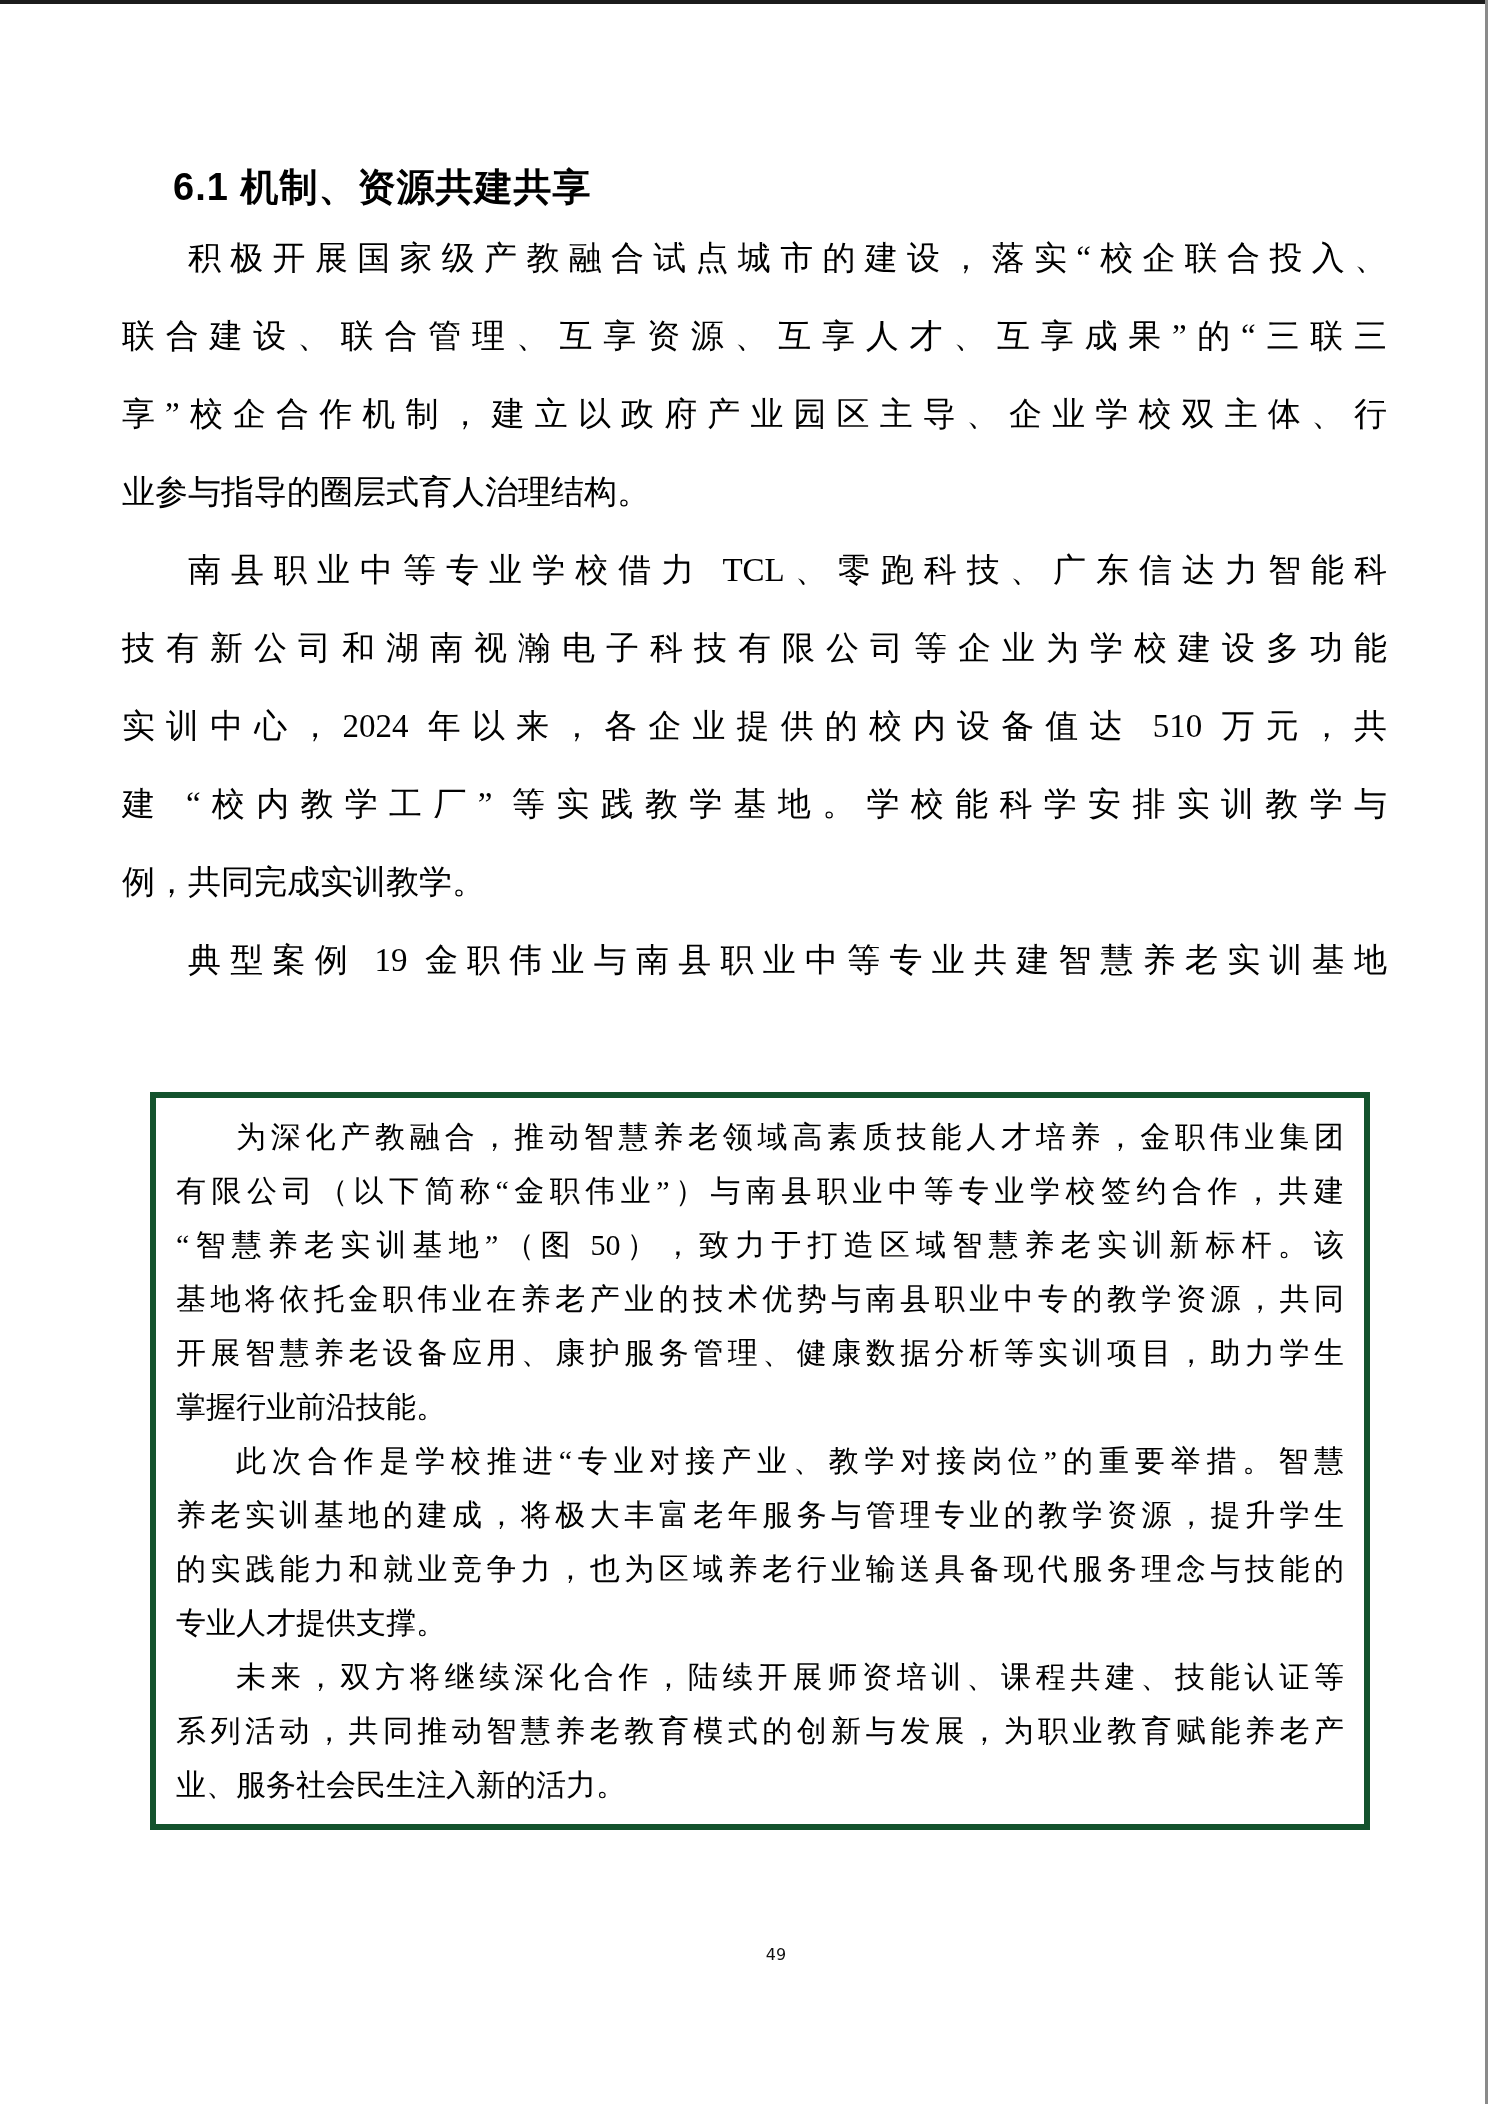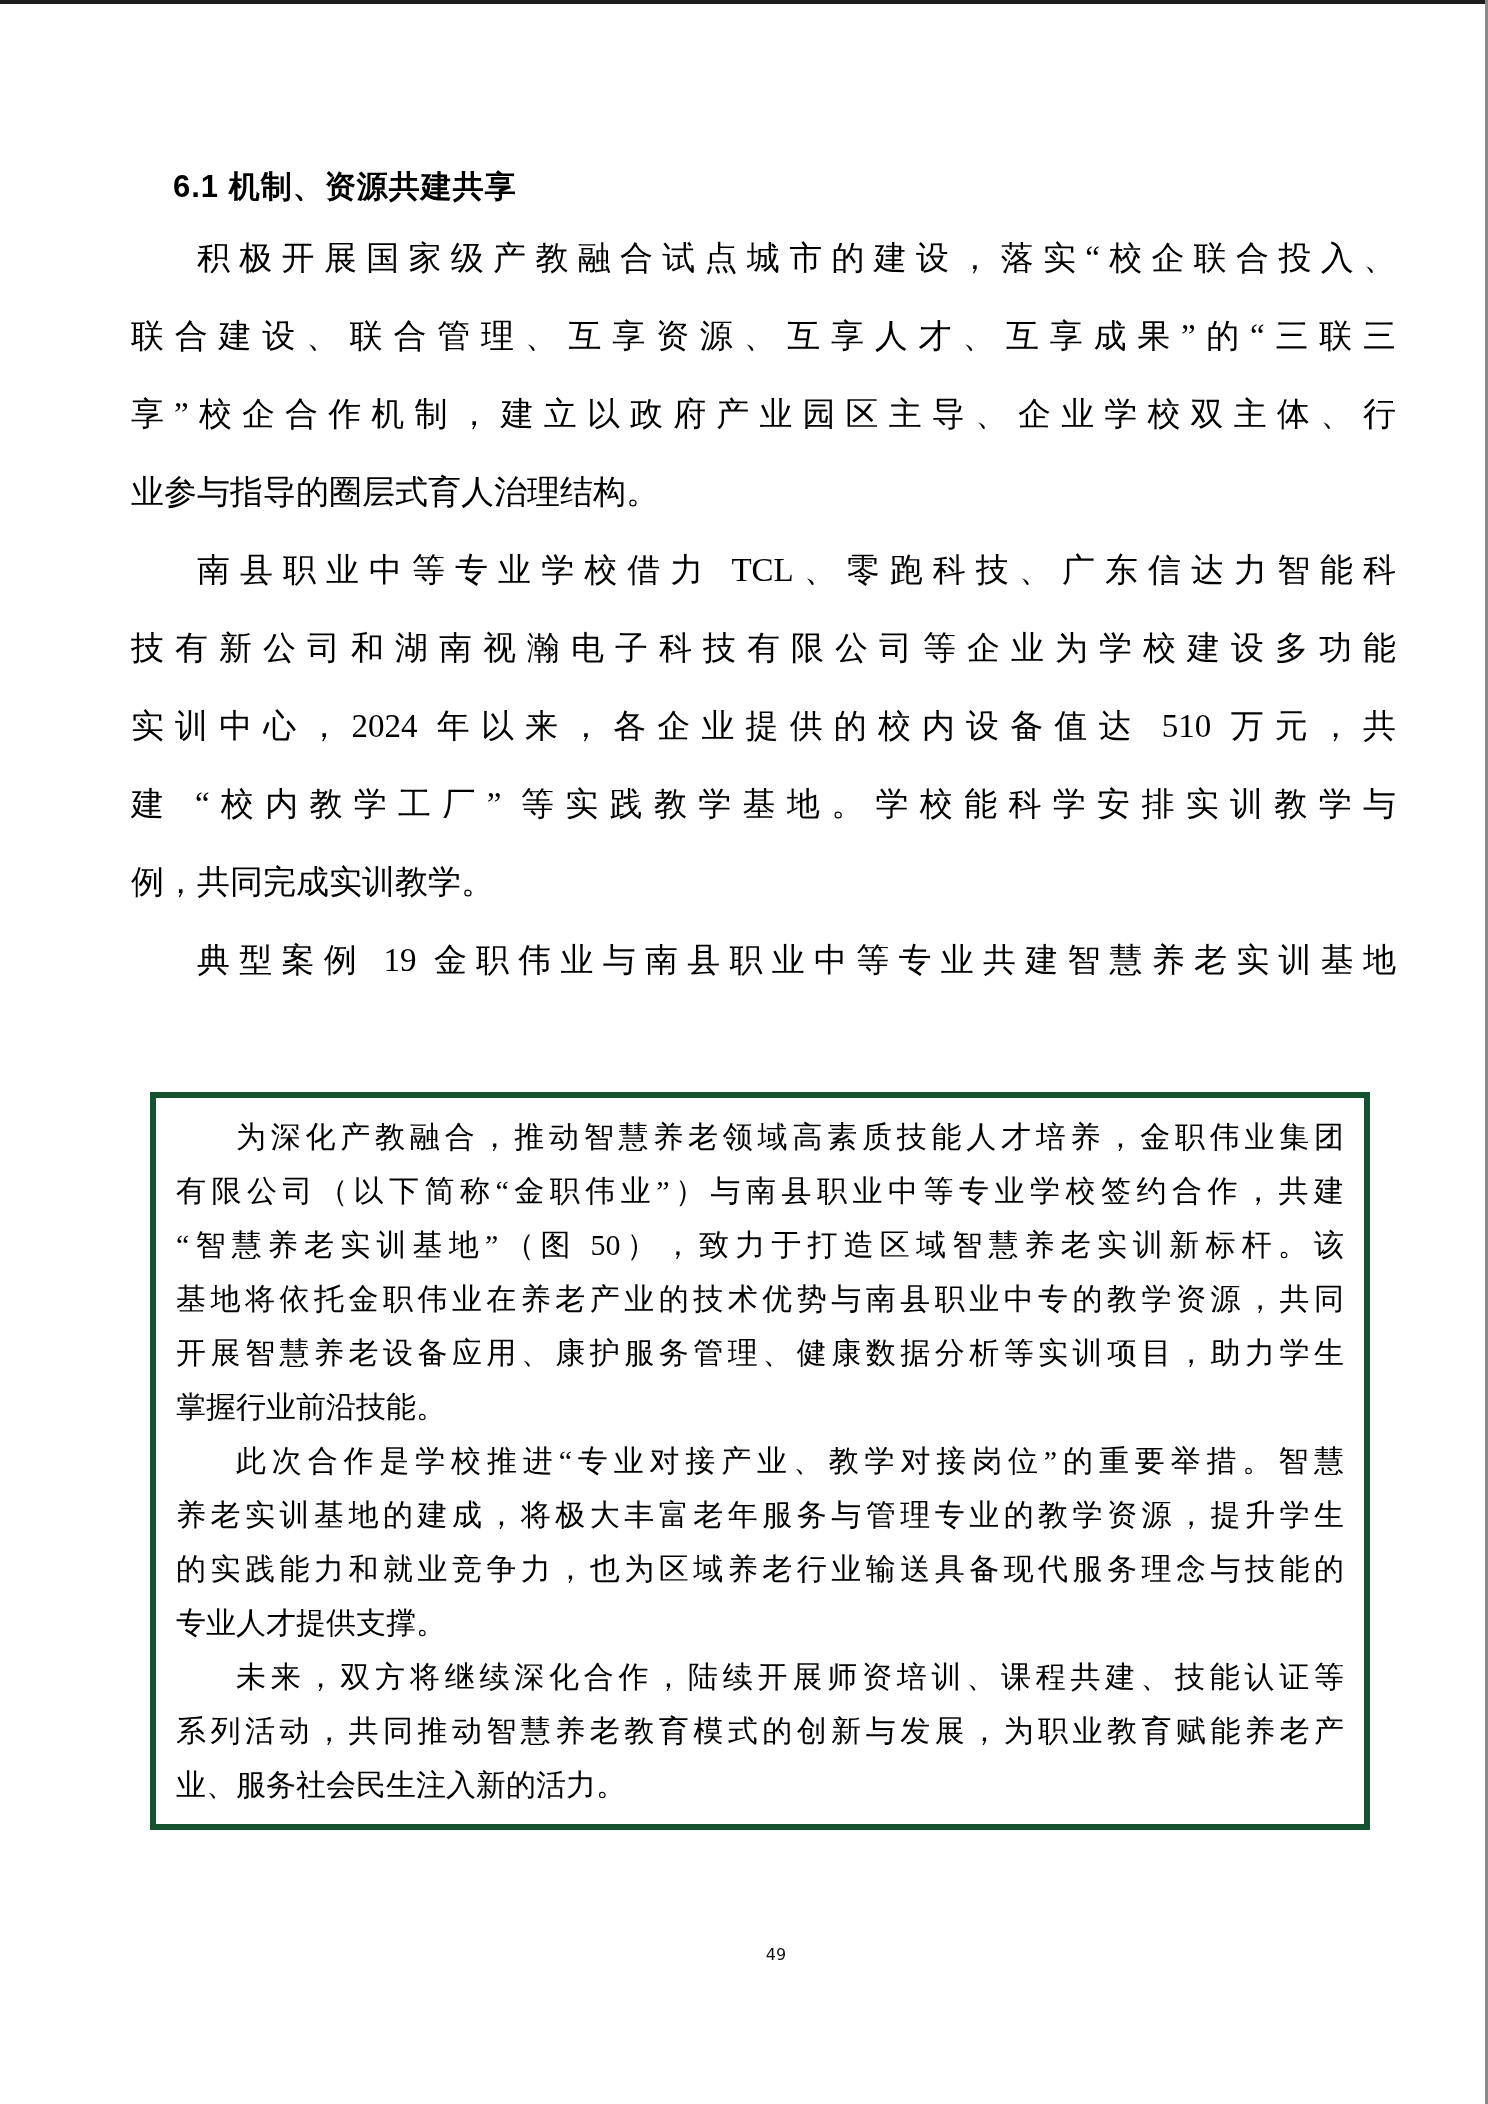--- a/index.html
+++ b/index.html
@@ -19,29 +19,29 @@
   }
   .right-edge {
     position: absolute; top: 0; right: 0;
     width: 3px; height: 100%;
     background: #8a8a8a;
   }
   .heading {
     position: absolute;
     left: 173px; top: 166px;
     height: 42px; line-height: 42px;
-    font-size: 31px;
+    font-size: 38px;
     font-weight: bold;
     font-family: "Liberation Sans", sans-serif;
     letter-spacing: 1px;
     white-space: nowrap;
   }
   .body-text {
     position: absolute;
-    left: 131px; top: 219px;
+    left: 122px; top: 219px;
     width: 1265px;
   }
   .line {
     height: 78px;
     line-height: 78px;
     font-size: 33px;
     overflow: hidden;
     text-align: justify;
     text-align-last: justify;
     text-justify: inter-character;

